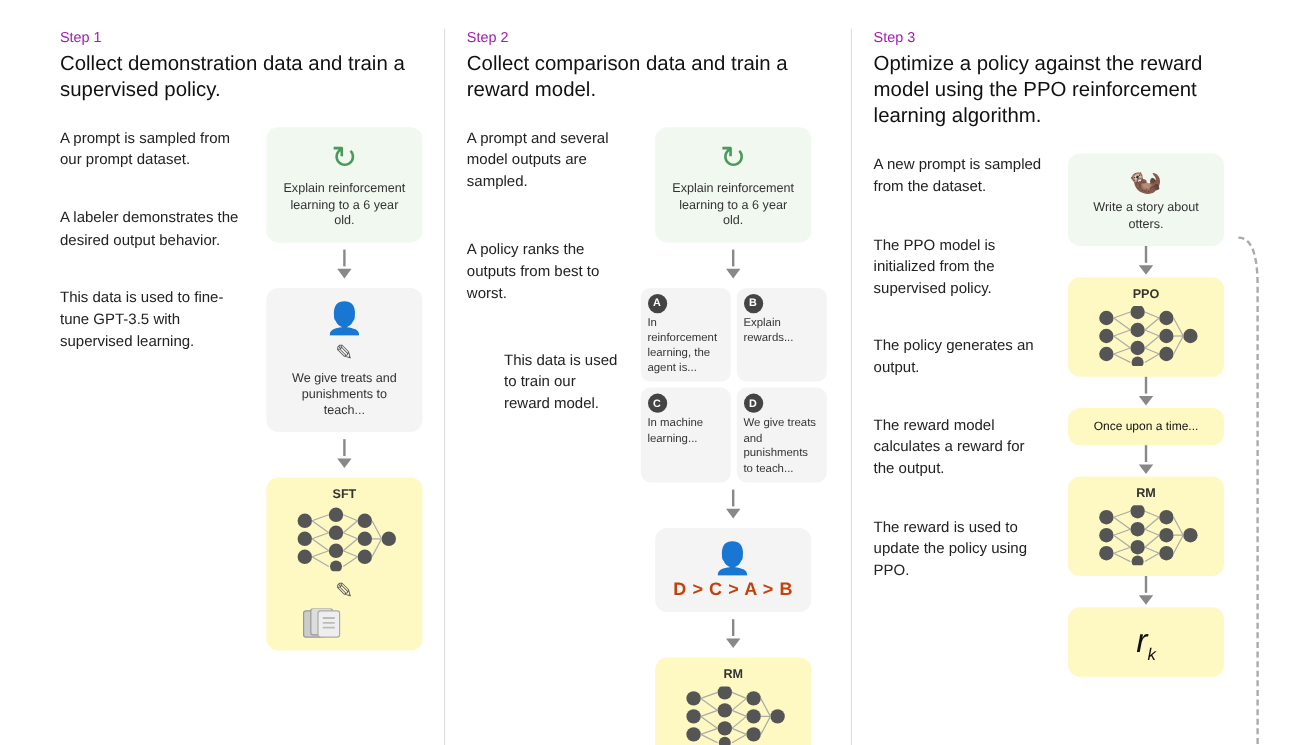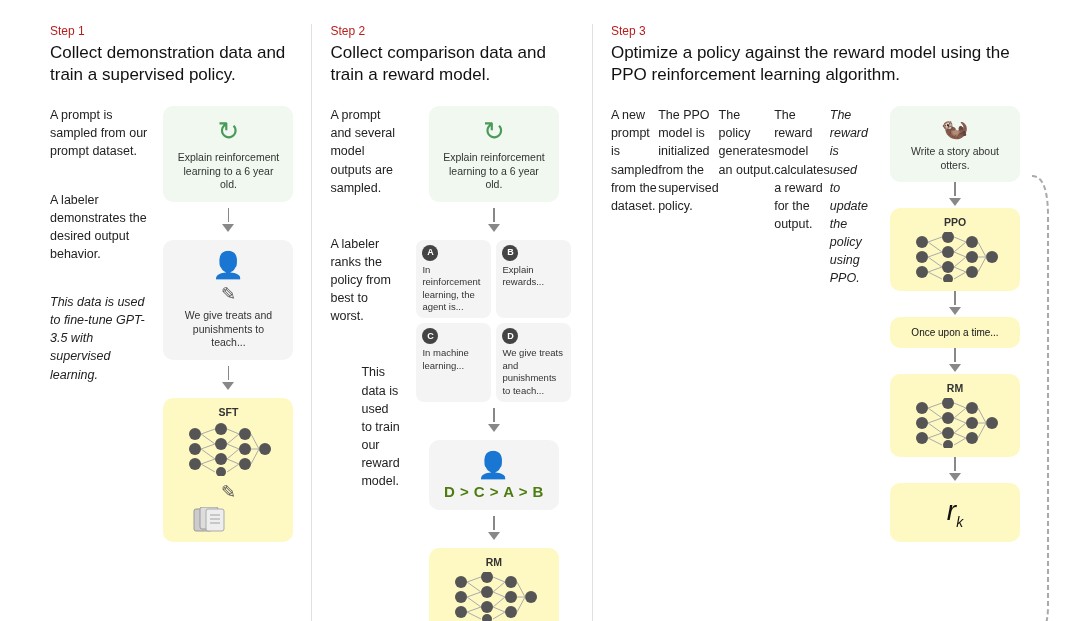--- a/index.html
+++ b/index.html
@@ -18,21 +18,21 @@
       width: 100%;
     }
     .step {
       flex: 1;
       padding: 0 18px;
       border-right: 1px solid #e0e0e0;
     }
     .step:last-child { border-right: none; }
     .step-label {
       font-size: 12px;
-      color: #b91c1c;
+      color: #a21caf;
       margin-bottom: 4px;
     }
     .step-title {
       font-size: 17px;
       font-weight: 400;
       line-height: 1.3;
       margin-bottom: 20px;
     }
     .step-body {
       display: flex;
@@ -139,54 +139,54 @@
       font-weight: 700;
       display: flex;
       align-items: center;
       justify-content: center;
       margin-bottom: 3px;
     }
     
     .rank-text {
       font-size: 15px;
       font-weight: 700;
-      color: #4d7c0f;
+      color: #c2410c;
       letter-spacing: 0.5px;
     }
     
     .labeler-card {
       background: #f4f4f4;
       border-radius: 10px;
       padding: 10px 14px;
       text-align: center;
       width: 130px;
     }
     
     .step3-body {
       display: flex;
       gap: 12px;
     }
     .step3-descriptions {
       flex: 1;
       display: flex;
-      flex-direction: row;
+      flex-direction: column;
       gap: 0;
     }
     .step3-visuals {
       min-width: 140px;
       position: relative;
       display: flex;
       flex-direction: column;
       align-items: center;
     }
     
     .desc-row {
       padding: 0 0 30px 0;
     }
-    .desc-row:last-child { padding-bottom: 0; font-style: italic; }
+    .desc-row:last-child { padding-bottom: 0; }
     
     .s2-desc-row {
       padding-bottom: 38px;
     }
     .s2-desc-row:last-child { padding-bottom: 0; margin-left: 31px; }
     
     .rotate-icon {
       font-size: 26px;
       color: #4a9a5a;
     }
@@ -289,21 +289,21 @@
 
   <div class="step">
     <div class="step-label">Step 2</div>
     <div class="step-title">Collect comparison data and train a reward model.</div>
     <div class="step-body">
       <div class="step-descriptions">
         <div class="s2-desc-row">
           <div class="desc-block">A prompt and several model outputs are sampled.</div>
         </div>
         <div class="s2-desc-row">
-          <div class="desc-block">A labeler ranks the policy from best to worst.</div>
+          <div class="desc-block">A policy ranks the outputs from best to worst.</div>
         </div>
         <div class="s2-desc-row">
           <div class="desc-block">This data is used to train our reward model.</div>
         </div>
       </div>
       <div class="step-visuals" style="min-width:160px;">
 
         <div class="card">
           <div class="card-icon rotate-icon">↻</div>
           <div class="card-text">Explain reinforcement learning to a 6 year old.</div>

